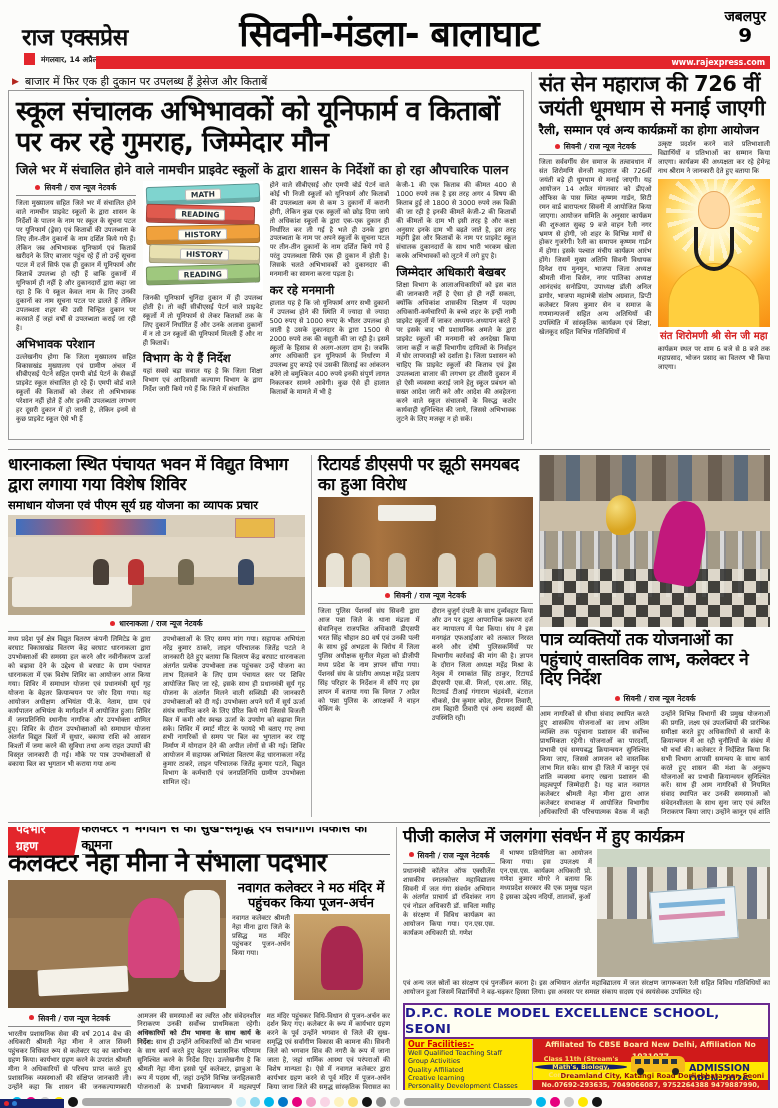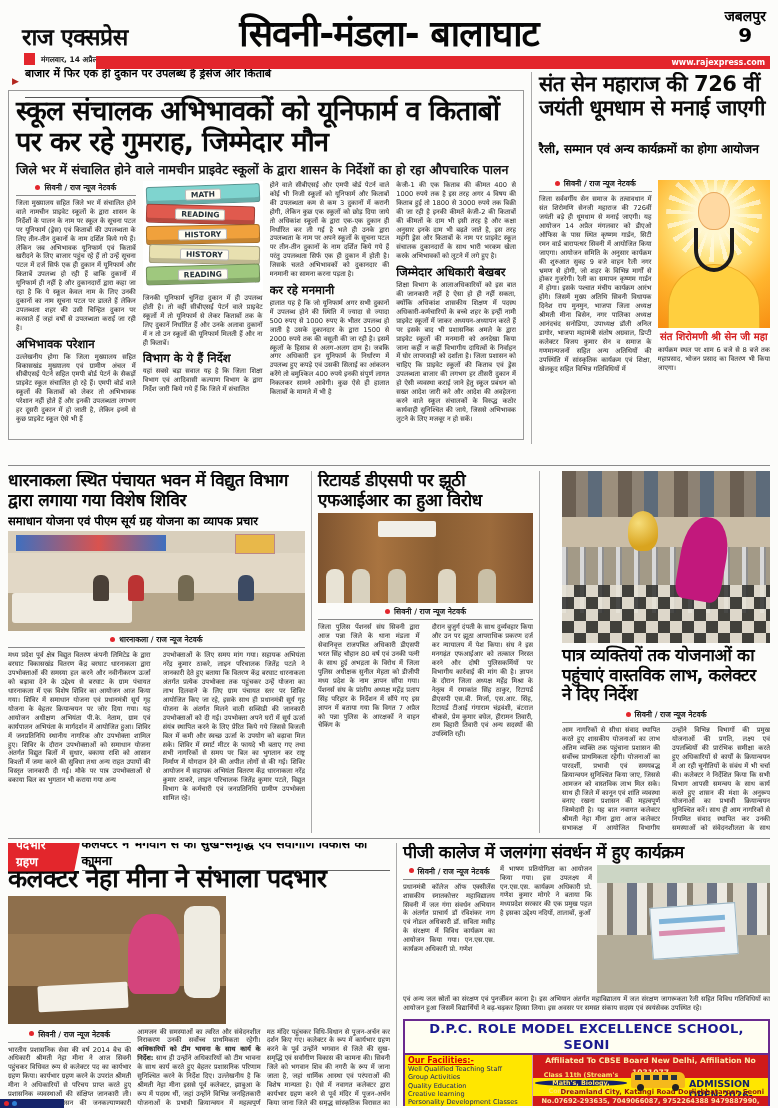--- a/index.html
+++ b/index.html
@@ -26,58 +26,58 @@
 .dot{width:5px;height:5px;border-radius:50%;background:#e3262c;flex:0 0 auto}
 .isub{font-size:11.5px;font-weight:bold;color:#101010;margin:3px 0 2px}
 .ph{position:relative;overflow:hidden;background:#cfc7b6}
 .ph *{position:absolute}
 
 
 .band-top{display:flex;height:372px}
 .left-top{width:516px}
 .kicker{display:flex;align-items:center;gap:6px;height:18px;padding-left:4px}
 .kicker .arrow{color:#b3261e;font-size:9px}
-.kicker .ktext{font-size:11px;font-weight:bold;border-bottom:1px solid #555;padding-bottom:17px}
+.kicker .ktext{font-size:11px;font-weight:normal;border-bottom:1px solid #555;padding-bottom:0}
 .school-box{border:1px solid #999;height:350px;padding:5px 7px;overflow:hidden}
 .h-xl{font-size:27px;font-weight:bold;line-height:1.13;letter-spacing:-.6px;color:#0b0b0b}
 .deck{font-size:12.5px;font-weight:bold;color:#151515;margin:4px 0 3px}
 .cols4{display:flex;gap:7px;height:252px;overflow:hidden;margin-top:2px}
 .cols4 .c{flex:1;min-width:0;overflow:hidden}
 
 .books{height:110px;margin-bottom:3px;padding-top:4px;background:#fff}
 .book{height:19px;border-radius:3px;margin:0 3px 1px;display:flex;align-items:center;justify-content:center;border:1px solid rgba(0,0,0,.3);box-shadow:inset 0 -4px 0 rgba(0,0,0,.18)}
 .book span{background:#fffdf2;border:1px solid #bbb;border-radius:2px;font-size:7.5px;font-weight:bold;color:#26323a;padding:0 5px;line-height:1.2}
 .bk1{background:#7fd4cf;transform:rotate(-2deg)}
 .bk2{background:#e05a4e;transform:rotate(1.5deg);margin-right:8px}
 .bk3{background:#f0a13c;transform:rotate(-1deg)}
 .bk4{background:#e8e0b0;transform:rotate(1deg);margin-left:6px}
 .bk5{background:#9fc87e;transform:rotate(-1.5deg)}
 
 .sant{flex:1;border-left:1px solid #aaa;padding-left:7px;margin-left:7px;overflow:hidden}
 .h-lg{font-size:21px;font-weight:bold;line-height:1.15;letter-spacing:-.5px;color:#0b0b0b}
-.sant .deck2{font-size:12px;font-weight:bold;margin:20px 0}
+.sant .deck2{font-size:12px;font-weight:bold;margin:1px 0}
 .sant-cols{display:flex;gap:6px;height:282px;overflow:hidden;margin-top:2px}
 .sant-cols .c{flex:1;min-width:0;overflow:hidden}
 .saint{height:148px;background:radial-gradient(circle at 50% 30%,#fffbe0 0%,#ffe27a 32%,#ffb52e 62%,#f78f12 100%);margin:3px 0 0}
 .saint .halo{left:50%;top:34px;width:74px;height:74px;border-radius:50%;transform:translate(-50%,-50%);background:radial-gradient(circle,#fff7d0 35%,rgba(255,247,208,0) 72%)}
 .saint .ray{left:50%;top:34px;width:96px;height:96px;transform:translate(-50%,-50%);background:repeating-conic-gradient(rgba(255,255,255,.55) 0 6deg,rgba(255,180,40,.0) 6deg 18deg);border-radius:50%}
 .saint .head{left:50%;top:12px;width:32px;height:38px;transform:translateX(-50%);border-radius:50% 50% 46% 46%;background:#ffd9a2;border:1px solid #e8a85e}
 .saint .bodyfig{left:50%;bottom:-20px;width:92px;height:84px;transform:translateX(-50%);border-radius:50% 50% 8px 8px;background:#ffcf3f;border:1px solid #eda823}
 .saint .garland{left:50%;top:48px;width:40px;height:44px;transform:translateX(-50%);border:4px solid #1c1c1c;border-top:none;border-radius:0 0 50% 50%}
 .cap-red{font-size:10px;font-weight:bold;color:#d42222;text-align:center;background:#fff;padding:1px 0}
 
 
-.band-mid{display:flex;border-top:1px solid #8a8a8a;margin-top:21px;padding-top:5px;height:368px}
+.band-mid{display:flex;border-top:1px solid #8a8a8a;margin-top:5px;padding-top:5px;height:368px}
 .shivir{width:297px;overflow:hidden}
 .h-md{font-size:17px;font-weight:bold;line-height:1.16;letter-spacing:-.4px;color:#0b0b0b}
 .deck3{font-size:11.5px;font-weight:bold;margin:3px 0}
 .cols2{display:flex;gap:12px;overflow:hidden}
 .cols2 .c{flex:1;min-width:0;overflow:hidden}
 .fir{width:222px;border-left:1px solid #aaa;margin-left:6px;padding-left:6px;overflow:hidden}
-.patra{flex:1;border-left:1px solid #aaa;margin-left:6px;padding-left:22px;overflow:hidden}
+.patra{flex:1;border-left:1px solid #aaa;margin-left:6px;padding-left:0;overflow:hidden}
 
 .camp{height:100px;margin:3px 0 2px;background:linear-gradient(180deg,#d9cfbc 0 22%,#e2d8c6 22% 62%,#b8a88c 62% 100%)}
 .camp .ban1{left:8px;top:4px;width:150px;height:16px;background:linear-gradient(90deg,#3f6fbf,#d9534f 55%,#3f6fbf)}
 .camp .ban2{right:30px;top:3px;width:40px;height:20px;background:#e8b84a;border:1px solid #b88}
 .camp .tbl{left:4px;bottom:8px;width:120px;height:30px;background:#efeadf;border-radius:3px}
 .camp .p1,.camp .p2,.camp .p3,.camp .p4{width:16px;height:26px;border-radius:7px 7px 2px 2px;bottom:30px;background:#4a4038}
 .camp .p2{left:120px;background:#b33}.camp .p1{left:85px}.camp .p3{left:170px;background:#746a52}.camp .p4{left:230px;background:#3c4a63}
 
 .firph{height:90px;margin:3px 0 2px;background:linear-gradient(90deg,#7e5430 0,#a97440 28%,#8a5e33 55%,#9c6b3c 80%,#805430 100%)}
 .firph .ac{left:60px;top:8px;width:58px;height:16px;background:#f1efe8;border-radius:2px}
@@ -115,21 +115,21 @@
 .jal-row{display:flex;gap:5px;height:128px;overflow:hidden;margin-top:2px}
 .jal-row .c{width:92px;flex:0 0 auto;overflow:hidden}
 .rally{flex:1;background:linear-gradient(180deg,#ccd6c5 0 55%,#b4ad99 55% 100%)}
 .rally .crowd{left:0;right:0;top:18px;height:52px;background:repeating-linear-gradient(90deg,#ece9e1 0 10px,#8b8374 10px 16px,#dcd7c9 16px 30px,#6d7586 30px 40px)}
 .rally .banner{left:54px;top:40px;width:86px;height:52px;background:#eef4f7;border:1px solid #9db6c4;transform:rotate(-4deg)}
 .rally .bl1,.rally .bl2{left:62px;width:66px;height:5px;background:#7fb4d9;top:52px;transform:rotate(-4deg)}
 .rally .bl2{top:64px;background:#d98fb0}
 
 
 .ad{border:2px solid #6a2a8f;margin-top:4px;background:#ffe600;height:100px;display:flex;flex-direction:column;overflow:hidden}
-.ad-title{background:#fffef2;color:#1b1b8f;font-size:13px;font-weight:bold;text-align:center;letter-spacing:.2px;border-bottom:2px solid #6a2a8f;line-height:1.25}
+.ad-title{background:#fffef2;color:#1b1b8f;font-size:13px;font-weight:bold;letter-spacing:.2px;border-bottom:2px solid #6a2a8f;line-height:1.25}
 .ad-body{display:flex;flex:1;min-height:0}
 .ad-left{width:128px;flex:0 0 auto;padding:1px 3px;border-right:1px solid #c9b}
 .ad-fac-title{color:#d40000;font-size:8px;font-weight:bold;text-decoration:underline}
 .ad-left li{list-style:none;font-size:6.6px;font-weight:normal;color:#14206b;line-height:1.25}
 .ad-right{flex:1;min-width:0;display:flex;flex-direction:column}
 .ad-aff{background:#d01a1a;color:#ffe9a8;font-size:7.6px;font-weight:bold;text-align:center;line-height:1.5}
 .ad-midrow{display:flex;flex:1;min-height:0}
 .ad-oval{width:92px;flex:0 0 auto;margin:2px;background:#14206b;border-radius:50%;color:#ffe36b;font-size:6.4px;font-weight:bold;text-align:center;display:flex;align-items:center;justify-content:center;padding:2px;line-height:1.25}
 .ad-adm{flex:1;min-width:0;padding:1px 2px}
 .adm1{color:#14206b;font-size:9.5px;font-weight:bold;line-height:1.15}
@@ -229,20 +229,21 @@
       <div class="deck2">रैली, सम्मान एवं अन्य कार्यक्रमों का होगा आयोजन</div>
       <div class="sant-cols">
         <div class="c">
           <div class="byline">
               <span class="dot"></span>
               <span>सिवनी / राज न्यूज नेटवर्क</span>
             </div>
           <div class="bt">जिला सर्ववर्गीय सेन समाज के तत्वावधान में संत शिरोमणि सेनजी महाराज की 726वीं जयंती बड़े ही धूमधाम से मनाई जाएगी। यह आयोजन 14 अप्रैल मंगलवार को डीएओ ऑफिस के पास स्थित कृष्णम गार्डन, सिटी रमन वार्ड बारापत्थर सिवनी में आयोजित किया जाएगा। आयोजन समिति के अनुसार कार्यक्रम की शुरुआत सुबह 9 बजे वाहन रैली नगर भ्रमण से होगी, जो शहर के विभिन्न मार्गों से होकर गुजरेगी। रैली का समापन कृष्णम गार्डन में होगा। इसके पश्चात मंचीय कार्यक्रम आरंभ होंगे। जिसमें मुख्य अतिथि सिवनी विधायक दिनेश राय मुनमुन, भाजपा जिला अध्यक्ष श्रीमती मीना बिसेन, नगर पालिका अध्यक्ष आनंदचंद सनोडिया, उपाध्यक्ष डॉली अनिल डागोर, भाजपा महामंत्री संतोष अग्रवाल, डिप्टी कलेक्टर विजय कुमार सेन व समाज के गणमान्यजनों सहित अन्य अतिथियों की उपस्थिति में सांस्कृतिक कार्यक्रम एवं शिक्षा, खेलकूद सहित विभिन्न गतिविधियों में</div>
         </div>
         <div class="c">
+          <div class="bt">उत्कृष्ट प्रदर्शन करने वाले प्रतिभाशाली विद्यार्थियों व प्रतिभाओं का सम्मान किया जाएगा। कार्यक्रम की अध्यक्षता कर रहे हेमेन्द्र नाथ श्रीराम ने जानकारी देते हुए बताया कि</div>
           <div class="saint ph">
             <i class="ray"></i>
             <i class="halo"></i>
             <i class="bodyfig"></i>
             <i class="head"></i>
             <i class="garland"></i>
           </div>
           <div class="cap-red">संत शिरोमणी श्री सेन जी महा</div>
           <div class="bt" style="margin-top:2px">कार्यक्रम स्थल पर शाम 6 बजे से 8 बजे तक महाप्रसाद, भोजन प्रसाद का वितरण भी किया जाएगा।</div>
         </div>
@@ -267,21 +268,21 @@
           <span class="dot"></span>
           <span>धारनाकला / राज न्यूज नेटवर्क</span>
         </div>
       <div class="cols2" style="height:190px">
         <div class="c bt">मध्य प्रदेश पूर्व क्षेत्र विद्युत वितरण कंपनी लिमिटेड के द्वारा बरघाट विकासखंड वितरण केंद्र बरघाट धारनाकला द्वारा उपभोक्ताओं की समस्या हल करने और नवीनीकरण ऊर्जा को बढ़ावा देने के उद्देश्य से बरघाट के ग्राम पंचायत धारनाकला में एक विशेष शिविर का आयोजन आज किया गया। शिविर में समाधान योजना एवं प्रधानमंत्री सूर्य गृह योजना के बेहतर क्रियान्वयन पर जोर दिया गया। यह आयोजन अधीक्षण अभियंता पी.के. नेताम, ग्राम एवं कार्यपालन अभियंता के मार्गदर्शन में आयोजित हुआ। शिविर में जनप्रतिनिधि स्थानीय नागरिक और उपभोक्ता शामिल हुए। शिविर के दौरान उपभोक्ताओं को समाधान योजना अंतर्गत विद्युत बिलों में सुधार, बकाया राशि को आसान किश्तों में जमा करने की सुविधा तथा अन्य राहत उपायों की विस्तृत जानकारी दी गई। मौके पर पात्र उपभोक्ताओं से बकाया बिल का भुगतान भी कराया गया अन्य</div>
         <div class="c bt">उपभोक्ताओं के लिए समय मांग गया। सहायक अभियंता नरेंद्र कुमार ठाकरे, लाइन परिचालक जितेंद्र पटले ने जानकारी देते हुए बताया कि वितरण केंद्र बरघाट धारनाकला अंतर्गत प्रत्येक उपभोक्ता तक पहुंचकर उन्हें योजना का लाभ दिलवाने के लिए ग्राम पंचायत स्तर पर शिविर आयोजित किए जा रहे, इसके साथ ही प्रधानमंत्री सूर्य गृह योजना के अंतर्गत मिलने वाली सब्सिडी की जानकारी उपभोक्ताओं को दी गई। उपभोक्ता अपने घरों में सूर्य ऊर्जा संयंत्र स्थापित करने के लिए प्रेरित किये गये जिससे बिजली बिल में कमी और स्वच्छ ऊर्जा के उपयोग को बढ़ावा मिल सके। शिविर में स्मार्ट मीटर के फायदे भी बताए गए तथा सभी नागरिकों से समय पर बिल का भुगतान कर राष्ट्र निर्माण में योगदान देने की अपील लोगों से की गई। शिविर आयोजन में सहायक अभियंता वितरण केंद्र धारनाकला नरेंद्र कुमार ठाकरे, लाइन परिचालक जितेंद्र कुमार पटले, विद्युत विभाग के कर्मचारी एवं जनप्रतिनिधि ग्रामीण उपभोक्ता शामिल रहे।</div>
       </div>
     </div>
 
     <div class="fir">
-      <div class="h-md">रिटायर्ड डीएसपी पर झूठी एफआईआर का हुआ विरोध</div>
+      <div class="h-md">रिटायर्ड डीएसपी पर झूठी समयबद का हुआ विरोध</div>
       <div class="firph ph">
         <i class="ac"></i>
         <i class="g1"></i>
           <i class="g2"></i>
         <i class="g3"></i>
           <i class="g4"></i>
         <i class="g5"></i>
       </div>
       <div class="byline">
           <span class="dot"></span>
@@ -318,20 +319,29 @@
       <div class="pk-row">
         <span class="badge">पदभार ग्रहण</span>
         <span class="pk-text">कलेक्टर ने भगवान से की सुख-समृद्धि एवं सर्वांगीण विकास की कामना</span>
       </div>
       <div class="h-bot">कलेक्टर नेहा मीना ने संभाला पदभार</div>
       <div class="pb-row">
         <div class="collector-ph ph">
           <i class="chair"></i>
           <i class="fig"></i>
           <i class="paper"></i>
+        </div>
+        <div class="pb-side">
+          <div class="h-sub">नवागत कलेक्टर ने मठ मंदिर में पहुंचकर किया पूजन-अर्चन</div>
+          <div class="mini-row">
+            <div class="mini-col bt">नवागत कलेक्टर श्रीमती नेहा मीना द्वारा जिले के प्रसिद्ध मठ मंदिर पहुंचकर पूजन-अर्चन किया गया।</div>
+            <div class="inset-ph ph">
+                <i class="fg"></i>
+              </div>
+          </div>
         </div>
       </div>
       <div class="pb-cols">
         <div class="c">
           <div class="byline">
               <span class="dot"></span>
               <span>सिवनी / राज न्यूज नेटवर्क</span>
             </div>
           <div class="bt">भारतीय प्रशासनिक सेवा की वर्ष 2014 बैच की अधिकारी श्रीमती नेहा मीना ने आज सिवनी पहुंचकर विधिवत रूप से कलेक्टर पद का कार्यभार ग्रहण किया। कार्यभार ग्रहण करने के उपरांत श्रीमती मीना ने अधिकारियों से परिचय प्राप्त करते हुए प्रशासनिक व्यवस्थाओं की संक्षिप्त जानकारी ली। उन्होंने कहा कि शासन की जनकल्याणकारी योजनाओं का प्रभावी एवं पारदर्शी क्रियान्वयन सुनिश्चित करना तथा</div>
         </div>
@@ -365,21 +375,21 @@
       <div class="bt" style="height:20px;overflow:hidden;margin-top:2px">एवं अन्य जल स्रोतों का संरक्षण एवं पुनर्जीवन करना है। इस अभियान अंतर्गत महाविद्यालय में जल संरक्षण जागरूकता रैली सहित विविध गतिविधियों का आयोजन हुआ जिसमें विद्यार्थियों ने बढ़-चढ़कर हिस्सा लिया। इस अवसर पर समस्त संकाय सदस्य एवं स्वयंसेवक उपस्थित रहे।</div>
 
       <div class="ad">
         <div class="ad-title">D.P.C. ROLE MODEL EXCELLENCE SCHOOL, SEONI</div>
         <div class="ad-body">
           <div class="ad-left">
             <div class="ad-fac-title">Our Facilities:-</div>
             <ul>
               <li>Well Qualified Teaching Staff</li>
               <li>Group Activities</li>
-              <li>Quality Education</li>
+              <li>Quality Affiliated</li>
               <li>Creative learning</li>
               <li>Personality Development Classes</li>
 
             </ul>
           </div>
           <div class="ad-right">
             <div class="ad-aff">Affiliated To CBSE Board New Delhi, Affiliation No 1031077</div>
             <div class="ad-midrow">
               <div class="ad-oval">Class 11th (Stream's Math's, Biology, Commerce &amp; Art's</div>
               <div class="ad-bus">

